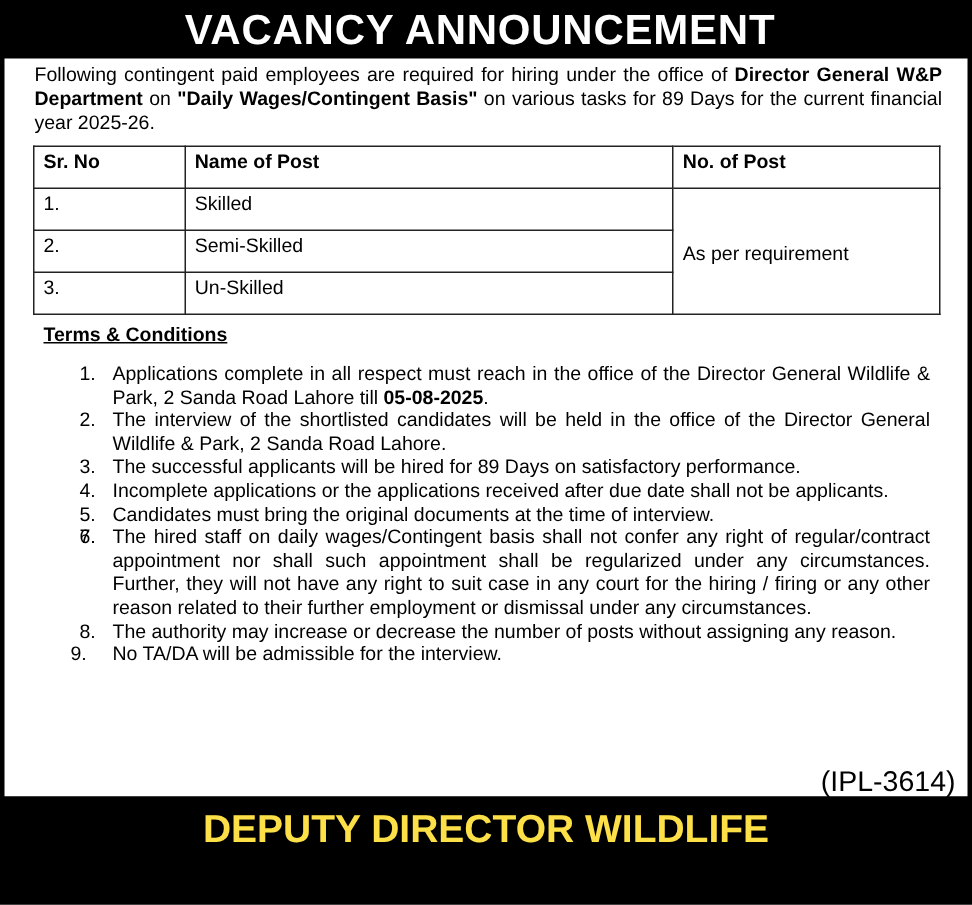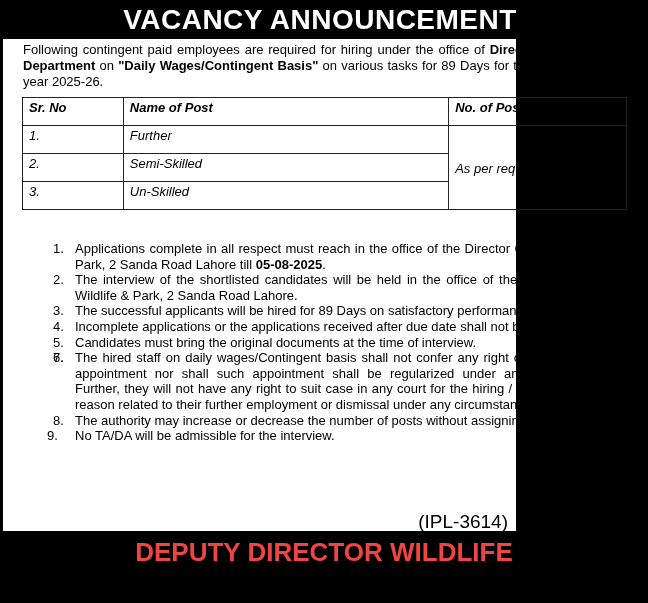--- a/index.html
+++ b/index.html
@@ -10,35 +10,35 @@
     }
     .header {
       position: absolute; left: 0; top: 0; width: 640px; height: 39px;
       background: #000; color: #fff; text-align: center;
     }
     .header h1 {
       margin: 0; font-size: 28px; font-weight: bold; line-height: 40px;
       letter-spacing: 0.5px;
     }
     .paper {
-      position: absolute; left: 3px; top: 39px; width: 513px; height: 492px;
+      position: absolute; left: 3px; top: 39px; width: 642px; height: 492px;
       background: #fff;
     }
     .intro {
       position: absolute; left: 20px; top: 3px; width: 605px;
       font-size: 13px; line-height: 16px; text-align: justify;
     }
     .intro b { font-weight: bold; }
     table.posts {
       position: absolute; left: 19px; top: 58px; width: 605px;
       border-collapse: collapse; font-size: 13px;
     }
     table.posts td, table.posts th {
       border: 1.3px solid #222; text-align: left; vertical-align: top;
-      padding: 2px 6px 0 6px; font-weight: normal; font-style: italic;
+      padding: 2px 6px 0 6px; font-weight: normal;
     }
     table.posts th { font-weight: bold; height: 25px; }
     table.posts td { height: 25px; }
     .col-sr { width: 88px; }
     .col-name { width: 313px; }
     .col-num { width: 165px; }
     td.merged { text-align: center; vertical-align: middle !important; }
     .terms-title {
       position: absolute; left: 26px; top: 176px;
       font-size: 13px; font-weight: bold; text-decoration: underline;
@@ -49,21 +49,21 @@
     }
     ol.terms li { position: relative; padding-left: 22px; text-align: justify; }
     ol.terms li .num { position: absolute; left: 0; top: 0; }
     ol.terms li.wide .num { left: -6px; }
     .ref {
       position: absolute; right: 8px; top: 472px;
       font-size: 19px; font-weight: normal;
     }
     .footer {
       position: absolute; left: 0; top: 531px; width: 648px; height: 72px;
-      background: #000; color: #ef4444; text-align: center;
+      background: #000; color: #fde047; text-align: center;
     }
     .footer div { font-size: 26px; font-weight: bold; line-height: 32px; }
     .footer .l1 { margin-top: 5px; }
   </style>
 </head>
 <body>
 
 <div class="header">
   <h1>VACANCY ANNOUNCEMENT</h1>
 </div>
@@ -75,47 +75,48 @@
 
   <table class="posts">
     <tbody>
         <tr>
       <th class="col-sr">Sr. No</th>
       <th class="col-name">Name of Post</th>
       <th class="col-num">No. of Post</th>
     </tr>
     <tr>
       <td>1.</td>
-      <td>Further</td>
+      <td>Skilled</td>
       <td class="merged" rowspan="3">As per requirement</td>
     </tr>
     <tr>
       <td>2.</td>
       <td>Semi-Skilled</td>
     </tr>
     <tr>
       <td>3.</td>
       <td>Un-Skilled</td>
     </tr>
   </tbody>
     </table>
 
+  <div class="terms-title">Terms &amp; Conditions</div>
 
   <ol class="terms">
     <li>
       <span class="num">1.</span><span>Applications complete in all respect must reach in the office of the Director General Wildlife &amp; Park, 2 Sanda Road Lahore till </span><b>05-08-2025</b><span>.</span>
     </li>
     <li>
       <span class="num">2.</span><span>The interview of the shortlisted candidates will be held in the office of the Director General Wildlife &amp; Park, 2 Sanda Road Lahore.</span>
     </li>
     <li>
       <span class="num">3.</span><span>The successful applicants will be hired for 89 Days on satisfactory performance.</span>
     </li>
     <li>
-      <span class="num">4.</span><span>Incomplete applications or the applications received after due date shall not be entertained.</span>
+      <span class="num">4.</span><span>Incomplete applications or the applications received after due date shall not be applicants.</span>
     </li>
     <li>
       <span class="num">5.</span><span>Candidates must bring the original documents at the time of interview.</span>
     </li>
     <li>
       <span class="num">6.</span>
     </li>
     <li>
       <span class="num">7.</span><span>The hired staff on daily wages/Contingent basis shall not confer any right of regular/contract appointment nor shall such appointment shall be regularized under any circumstances. Further, they will not have any right to suit case in any court for the hiring / firing or any other reason related to their further employment or dismissal under any circumstances.</span>
     </li>

